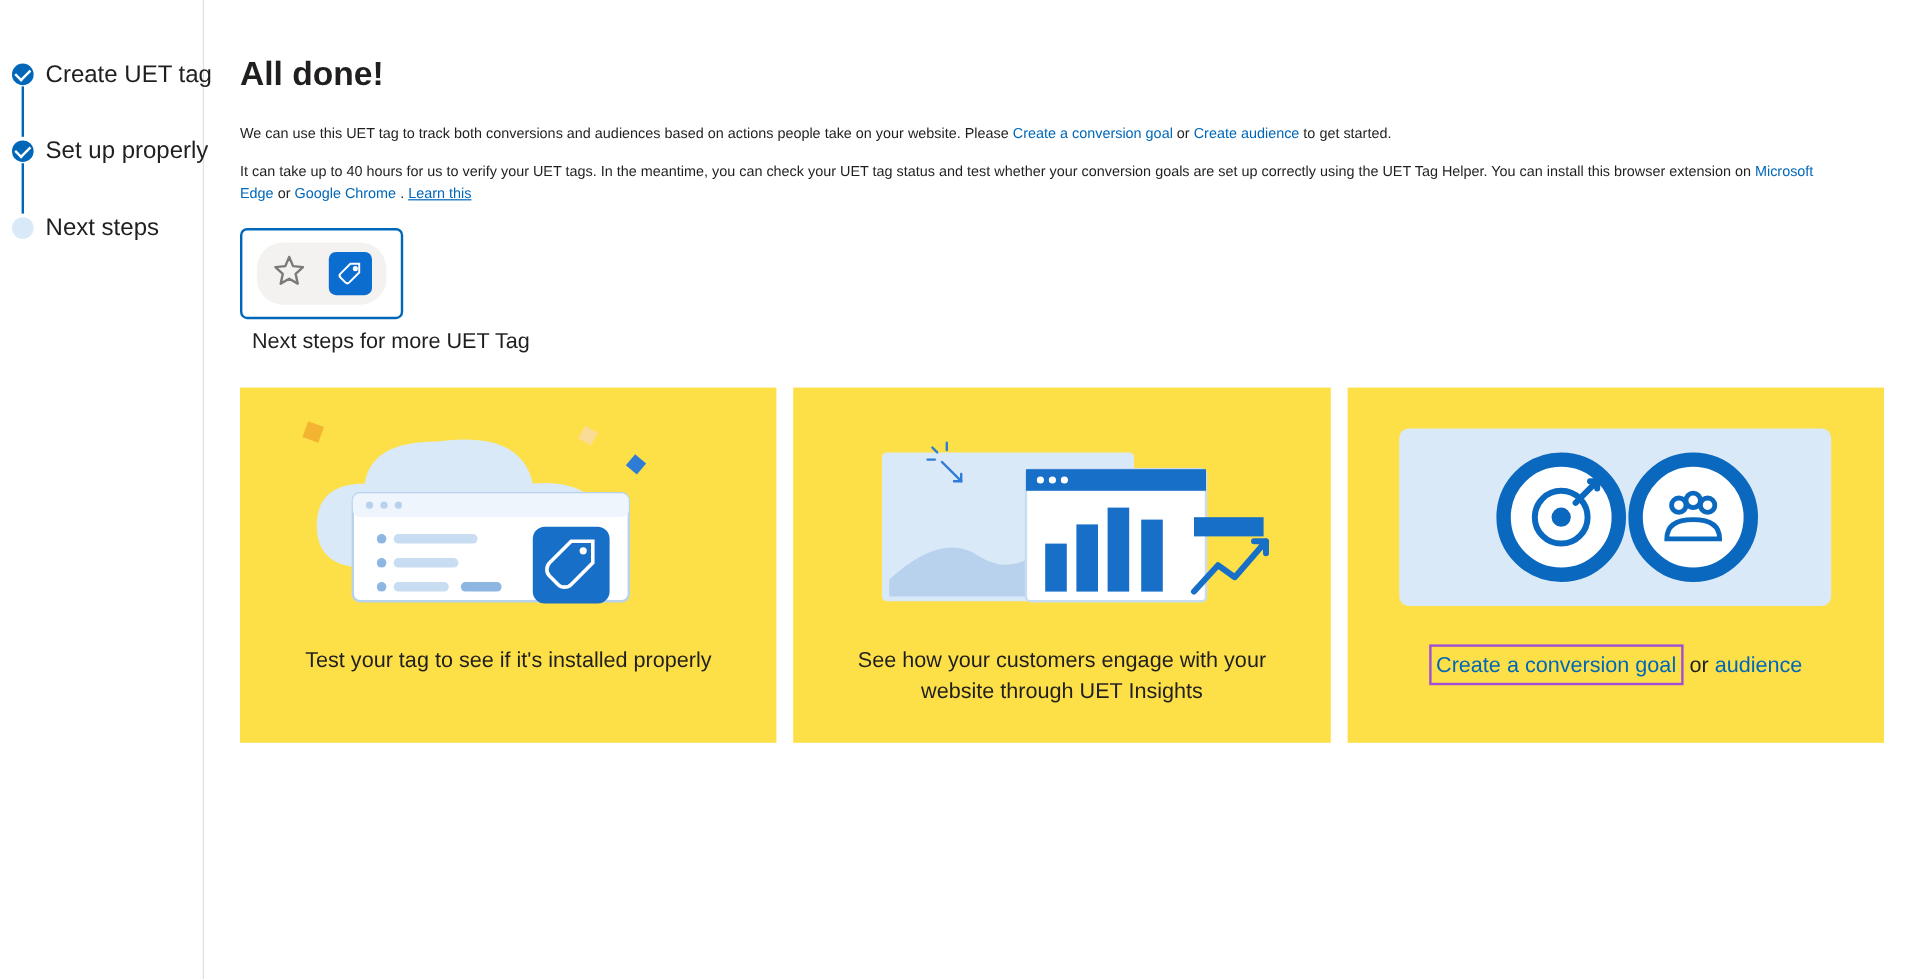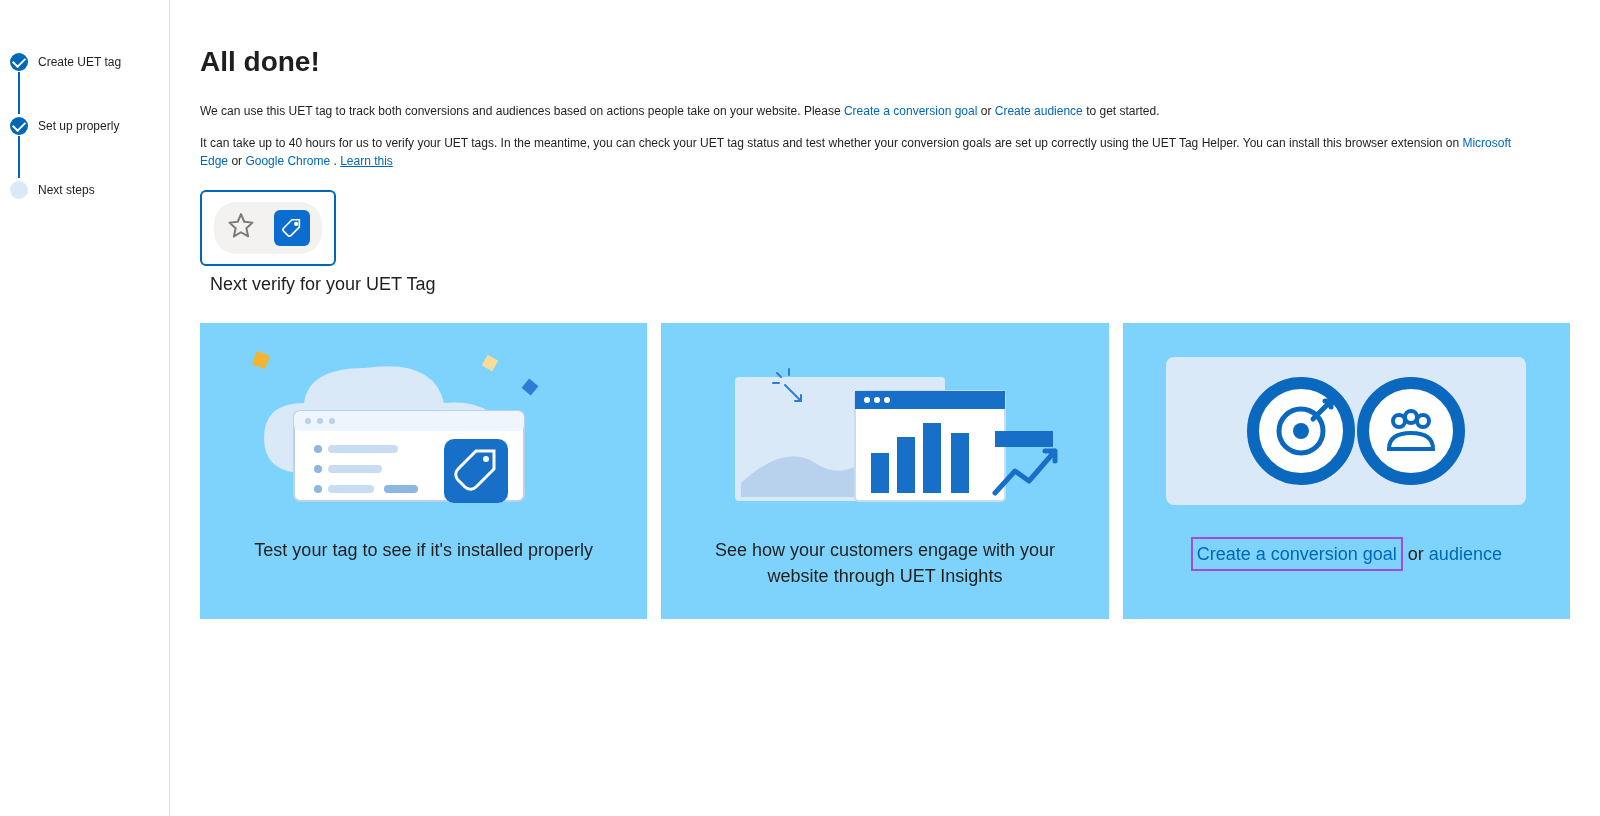--- a/index.html
+++ b/index.html
@@ -7,38 +7,38 @@
   .layout { display: flex; height: 100%; }
   .sidebar { width: 170px; padding: 50px 0 0 10px; border-right: 1px solid #e1dfde; position: relative; flex-shrink: 0; }
   .step { display: flex; align-items: center; gap: 10px; position: relative; height: 24px; margin-bottom: 40px; }
   .step-dot { width: 18px; height: 18px; border-radius: 50%; display: flex; align-items: center; justify-content: center; flex-shrink: 0; position: relative; z-index: 2; }
   .step-dot.done { background: #0067b8; }
   .step-dot.current { background: #d9e9f8; }
   .step-dot.done::after { content: ""; width: 6px; height: 10px; border-right: 2px solid #fff; border-bottom: 2px solid #fff; transform: rotate(45deg); margin-top: -2px; }
   .step-connector { position: absolute; left: 18px; top: 72px; width: 2px; background: #0067b8; }
   .c1 { height: 42px; top: 72px; }
   .c2 { height: 42px; top: 136px; }
-  .step-label { font-size: 12px; white-space: nowrap; }
+  .step-label { font-size: 20px; white-space: nowrap; }
   .step-label.bold { font-weight: 400; }
 
   .main { flex: 1; padding: 46px 30px 30px 30px; overflow: hidden; }
   .h1 { font-size: 28px; font-weight: 600; margin-bottom: 24px; }
   .para { font-size: 12px; line-height: 1.5; max-width: 1340px; margin-bottom: 14px; }
   .link { color: #0067b8; text-decoration: none; }
   .link.ul { text-decoration: underline; }
 
   .ext-box { display: inline-flex; align-items: center; border: 2px solid #0067b8; border-radius: 6px; padding: 10px 12px; margin: 6px 0 8px 0; gap: 14px; }
   .ext-pill { display: flex; align-items: center; gap: 18px; background: #f3f2f1; border-radius: 22px; padding: 8px 12px; }
   .star-icon svg { width: 30px; height: 30px; }
   .tag-chip { width: 36px; height: 36px; background: #0b6dd0; border-radius: 6px; display: flex; align-items: center; justify-content: center; }
   .tag-chip svg { width: 22px; height: 22px; }
   .ext-caption { font-size: 18px; margin-left: 10px; margin-bottom: 28px; }
 
   .cards { display: flex; gap: 14px; }
-  .card { flex: 1; background: #7dd3fc; padding: 20px 22px 30px 22px; display: flex; flex-direction: column; align-items: center; min-height: 284px; }
+  .card { flex: 1; background: #fde047; padding: 20px 22px 30px 22px; display: flex; flex-direction: column; align-items: center; min-height: 284px; }
   .card-ill { width: 100%; height: 176px; display: flex; align-items: center; justify-content: center; margin-bottom: 18px; }
   .card-text { font-size: 18px; text-align: center; line-height: 1.45; }
   .highlight-box { border: 2px solid #a24dd6; padding: 2px 4px; display: inline-block; }
 </style>
 </head>
 <body>
 
 <div class="layout">
 
   <nav class="sidebar">
@@ -89,21 +89,21 @@
         </span>
         <span class="tag-chip">
           <svg viewBox="0 0 24 24" fill="none" stroke="#ffffff" stroke-width="1.8">
             <path d="M3 12 12 3h8v8l-9 9c-1 1-2.6 1-3.6 0L3 15.6C2 14.6 2 13 3 12Z"></path>
             <circle cx="16.5" cy="7.5" r="1.4" fill="#ffffff"></circle>
           </svg>
         </span>
       </div>
     </div>
 
-    <div class="ext-caption">Next verify for your UET Tag</div>
+    <div class="ext-caption">Next steps for more UET Tag</div>
 
     <div class="cards">
 
       <div class="card">
         <div class="card-ill">
           <svg viewBox="0 0 380 176" width="380" height="176">
             <path d="M70 130 Q30 130 30 95 Q30 60 70 60 Q75 25 130 25 Q200 15 210 60 Q260 55 275 95 Q290 135 240 140 Z" fill="#d9e9f8"></path>
             <rect x="20" y="10" width="14" height="14" fill="#f2b431" transform="rotate(20 27 17)"></rect>
             <rect x="250" y="14" width="12" height="12" fill="#fbdc96" transform="rotate(30 256 20)"></rect>
             <rect x="290" y="38" width="12" height="12" fill="#2e7cd6" transform="rotate(40 296 44)"></rect>

